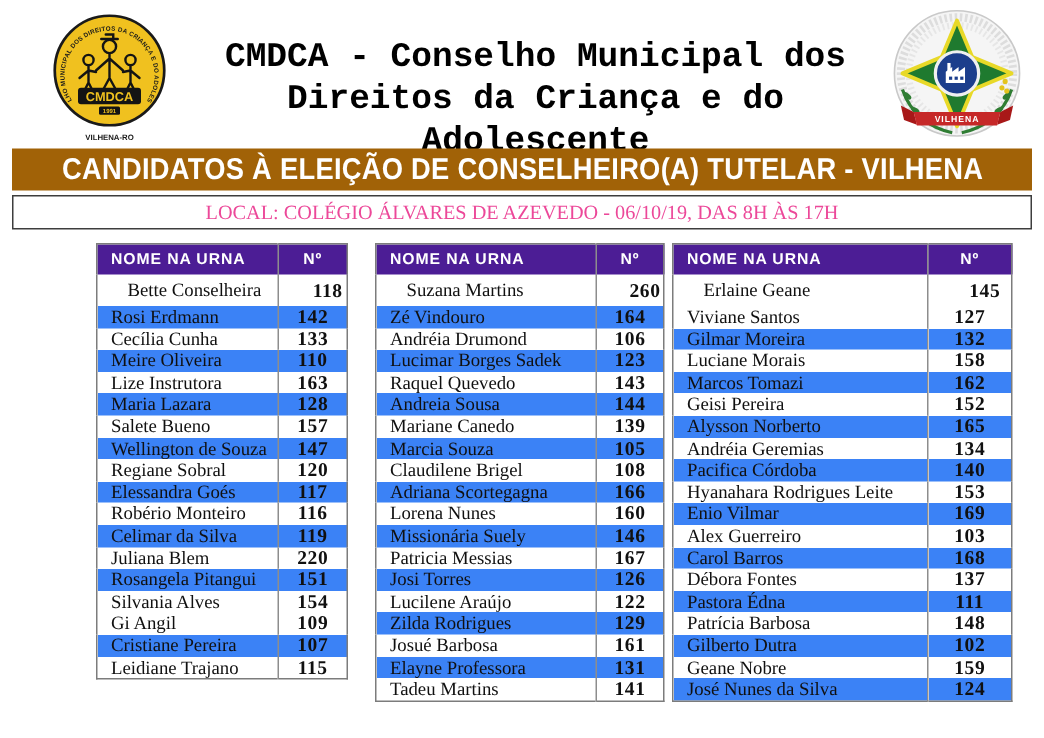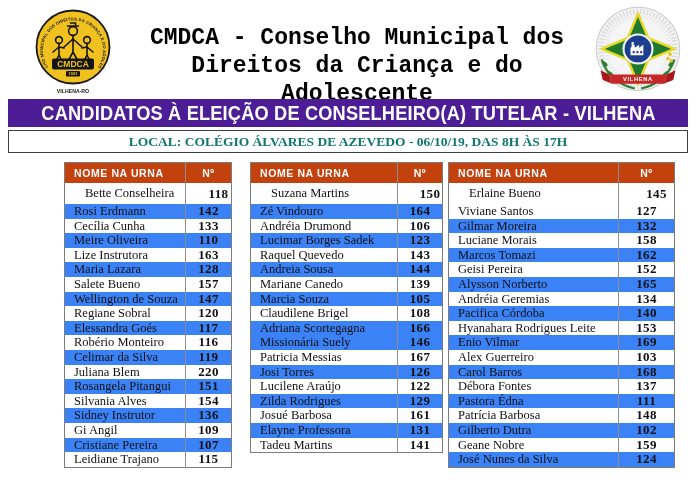--- a/index.html
+++ b/index.html
@@ -7,37 +7,37 @@
           font-family:"Liberation Serif", serif; overflow:hidden; }
 
   
   .logo-left  { position:absolute; left:26px; top:6px;  width:94px; height:92px; }
   .logo-right { position:absolute; left:592px; top:4px; width:92px; height:92px; }
   .title-block{ position:absolute; left:126px; top:24px; width:462px; text-align:center;
                 font-weight:bold; font-size:23px; line-height:28px; color:#000;font-family:Liberation Mono, monospace; }
 
   
   .banner { position:absolute; left:8px; top:99px; width:680px; height:28px;
-            background:#4c1d95; display:flex; align-items:center; justify-content:center; }
+            background:#a16207; display:flex; align-items:center; justify-content:center; }
   .banner-text { font-family:"Liberation Sans", sans-serif; font-weight:bold; font-size:20px;
                  color:#fff; white-space:nowrap; transform:scaleX(0.91); letter-spacing:0.2px; }
 
   
   .location-box { position:absolute; left:8px; top:130px; width:680px; height:23px;
                   border:1px solid #3d3d3d; box-sizing:border-box;
                   display:flex; align-items:center; justify-content:center; }
-  .location-text { font-weight:bold; font-size:13.5px; color:#0f766e; white-space:nowrap; }
+  .location-text { font-weight:normal; font-size:13.5px; color:#ec4899; white-space:nowrap; }
 
   
   table.tbl { position:absolute; top:162px; border-collapse:collapse; table-layout:fixed;
               border:1px solid #7c7c7c; background:#fff; }
   .tbl1 { left:64px;  width:167px; }
   .tbl2 { left:250px; width:192px; }
   .tbl3 { left:448px; width:226px; }
-  .tbl th { background:#c2410c; color:#fff; font-family:"Liberation Sans", sans-serif;
+  .tbl th { background:#4c1d95; color:#fff; font-family:"Liberation Sans", sans-serif;
             font-size:10.5px; font-weight:bold; height:20px; letter-spacing:0.6px; padding:0; }
   .tbl th.col-name { text-align:left; padding-left:9px; border-right:1px solid #8d8d8d; }
   .tbl th.col-num  { text-align:center; }
   .tbl td { font-size:12.5px; height:14.6px; line-height:14.6px; padding:0;
             white-space:nowrap; overflow:hidden; color:#101010; }
   .tbl td.name { padding-left:9px; border-right:1px solid #8d8d8d; }
   .tbl td.num  { text-align:center; font-weight:bold; font-size:13px; letter-spacing:0.4px; }
   .tbl tr.alt td { background:#3b82f6; }
   .tbl tbody tr.first td { height:18px; line-height:21px;padding-left:20px; }
 </style>
@@ -190,24 +190,20 @@
           <td class="num">220</td>
         </tr>
         <tr class="alt">
           <td class="name">Rosangela Pitangui</td>
           <td class="num">151</td>
         </tr>
         <tr class="">
           <td class="name">Silvania Alves</td>
           <td class="num">154</td>
         </tr>
-        <tr class="alt">
-          <td class="name">Sidney Instrutor</td>
-          <td class="num">136</td>
-        </tr>
         <tr class="">
           <td class="name">Gi Angil</td>
           <td class="num">109</td>
         </tr>
         <tr class="alt">
           <td class="name">Cristiane Pereira</td>
           <td class="num">107</td>
         </tr>
         <tr class="">
           <td class="name">Leidiane Trajano</td>
@@ -223,21 +219,21 @@
       </colgroup>
     <thead>
       <tr>
         <th class="col-name">NOME NA URNA</th>
         <th class="col-num">Nº</th>
       </tr>
     </thead>
     <tbody>
         <tr class=" first">
           <td class="name">Suzana Martins</td>
-          <td class="num">150</td>
+          <td class="num">260</td>
         </tr>
         <tr class="alt">
           <td class="name">Zé Vindouro</td>
           <td class="num">164</td>
         </tr>
         <tr class="">
           <td class="name">Andréia Drumond</td>
           <td class="num">106</td>
         </tr>
         <tr class="alt">
@@ -260,20 +256,24 @@
           <td class="name">Marcia Souza</td>
           <td class="num">105</td>
         </tr>
         <tr class="">
           <td class="name">Claudilene Brigel</td>
           <td class="num">108</td>
         </tr>
         <tr class="alt">
           <td class="name">Adriana Scortegagna</td>
           <td class="num">166</td>
+        </tr>
+        <tr class="">
+          <td class="name">Lorena Nunes</td>
+          <td class="num">160</td>
         </tr>
         <tr class="alt">
           <td class="name">Missionária Suely</td>
           <td class="num">146</td>
         </tr>
         <tr class="">
           <td class="name">Patricia Messias</td>
           <td class="num">167</td>
         </tr>
         <tr class="alt">
@@ -309,21 +309,21 @@
         <col style="width:56px">
       </colgroup>
     <thead>
       <tr>
         <th class="col-name">NOME NA URNA</th>
         <th class="col-num">Nº</th>
       </tr>
     </thead>
     <tbody>
         <tr class=" first">
-          <td class="name">Erlaine Bueno</td>
+          <td class="name">Erlaine Geane</td>
           <td class="num">145</td>
         </tr>
         <tr class="">
           <td class="name">Viviane Santos</td>
           <td class="num">127</td>
         </tr>
         <tr class="alt">
           <td class="name">Gilmar Moreira</td>
           <td class="num">132</td>
         </tr>

